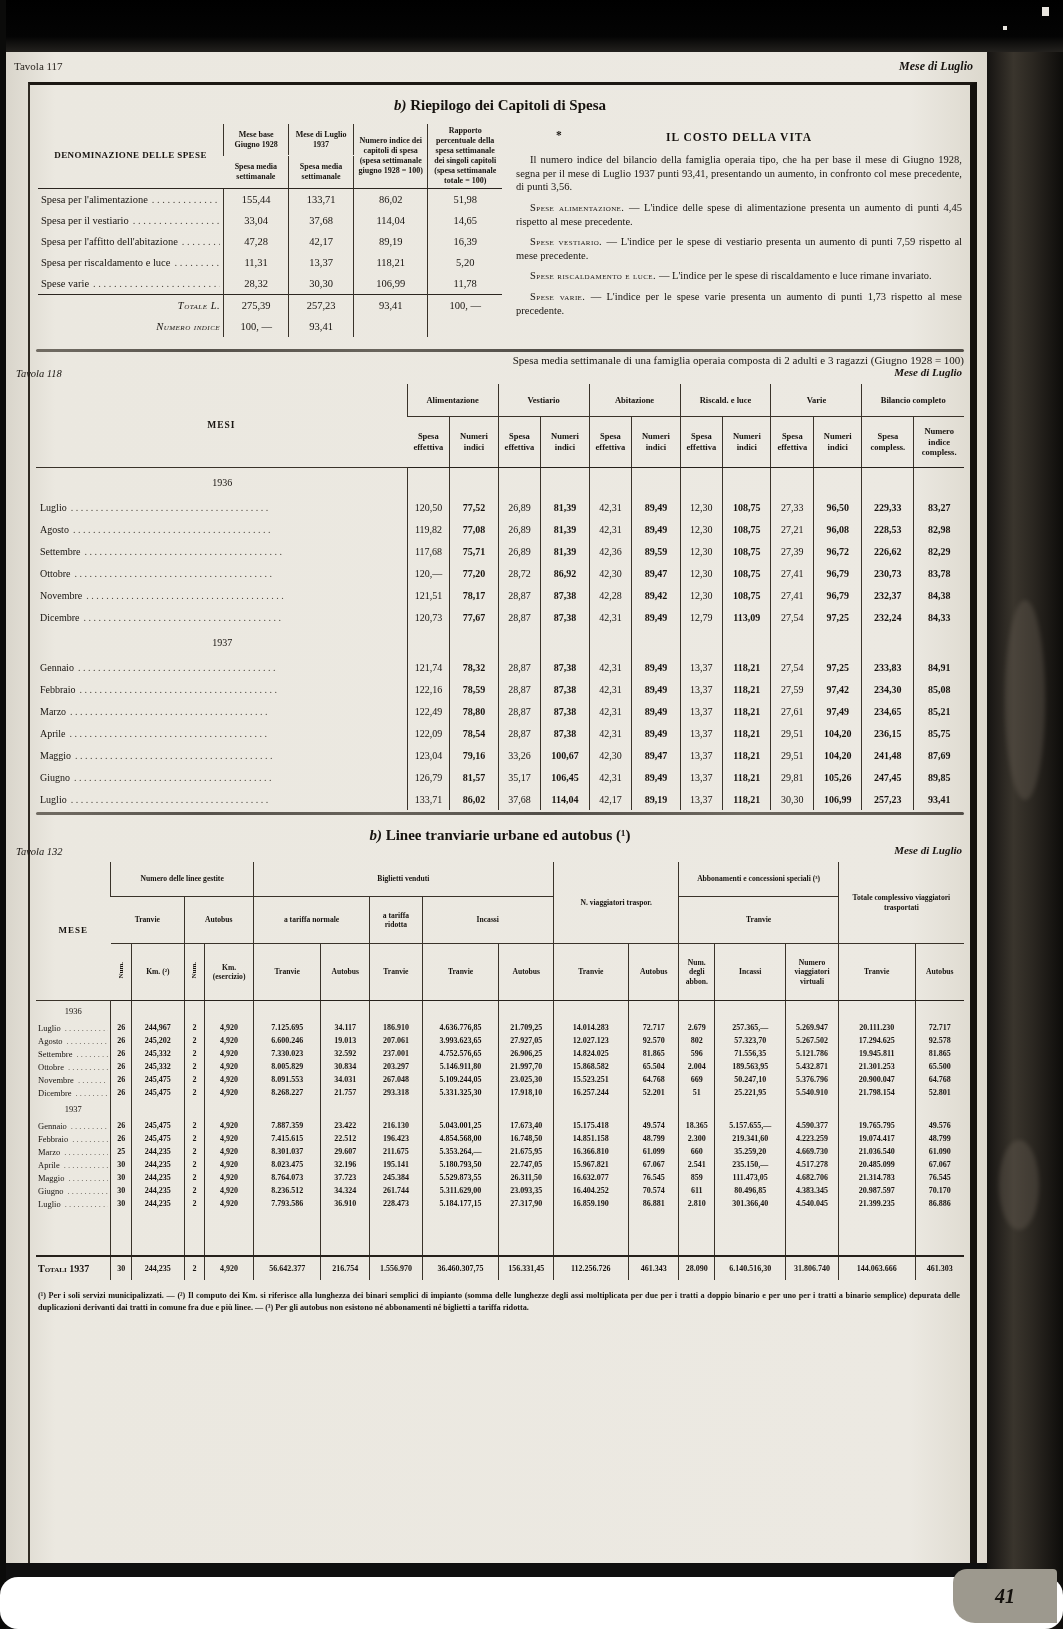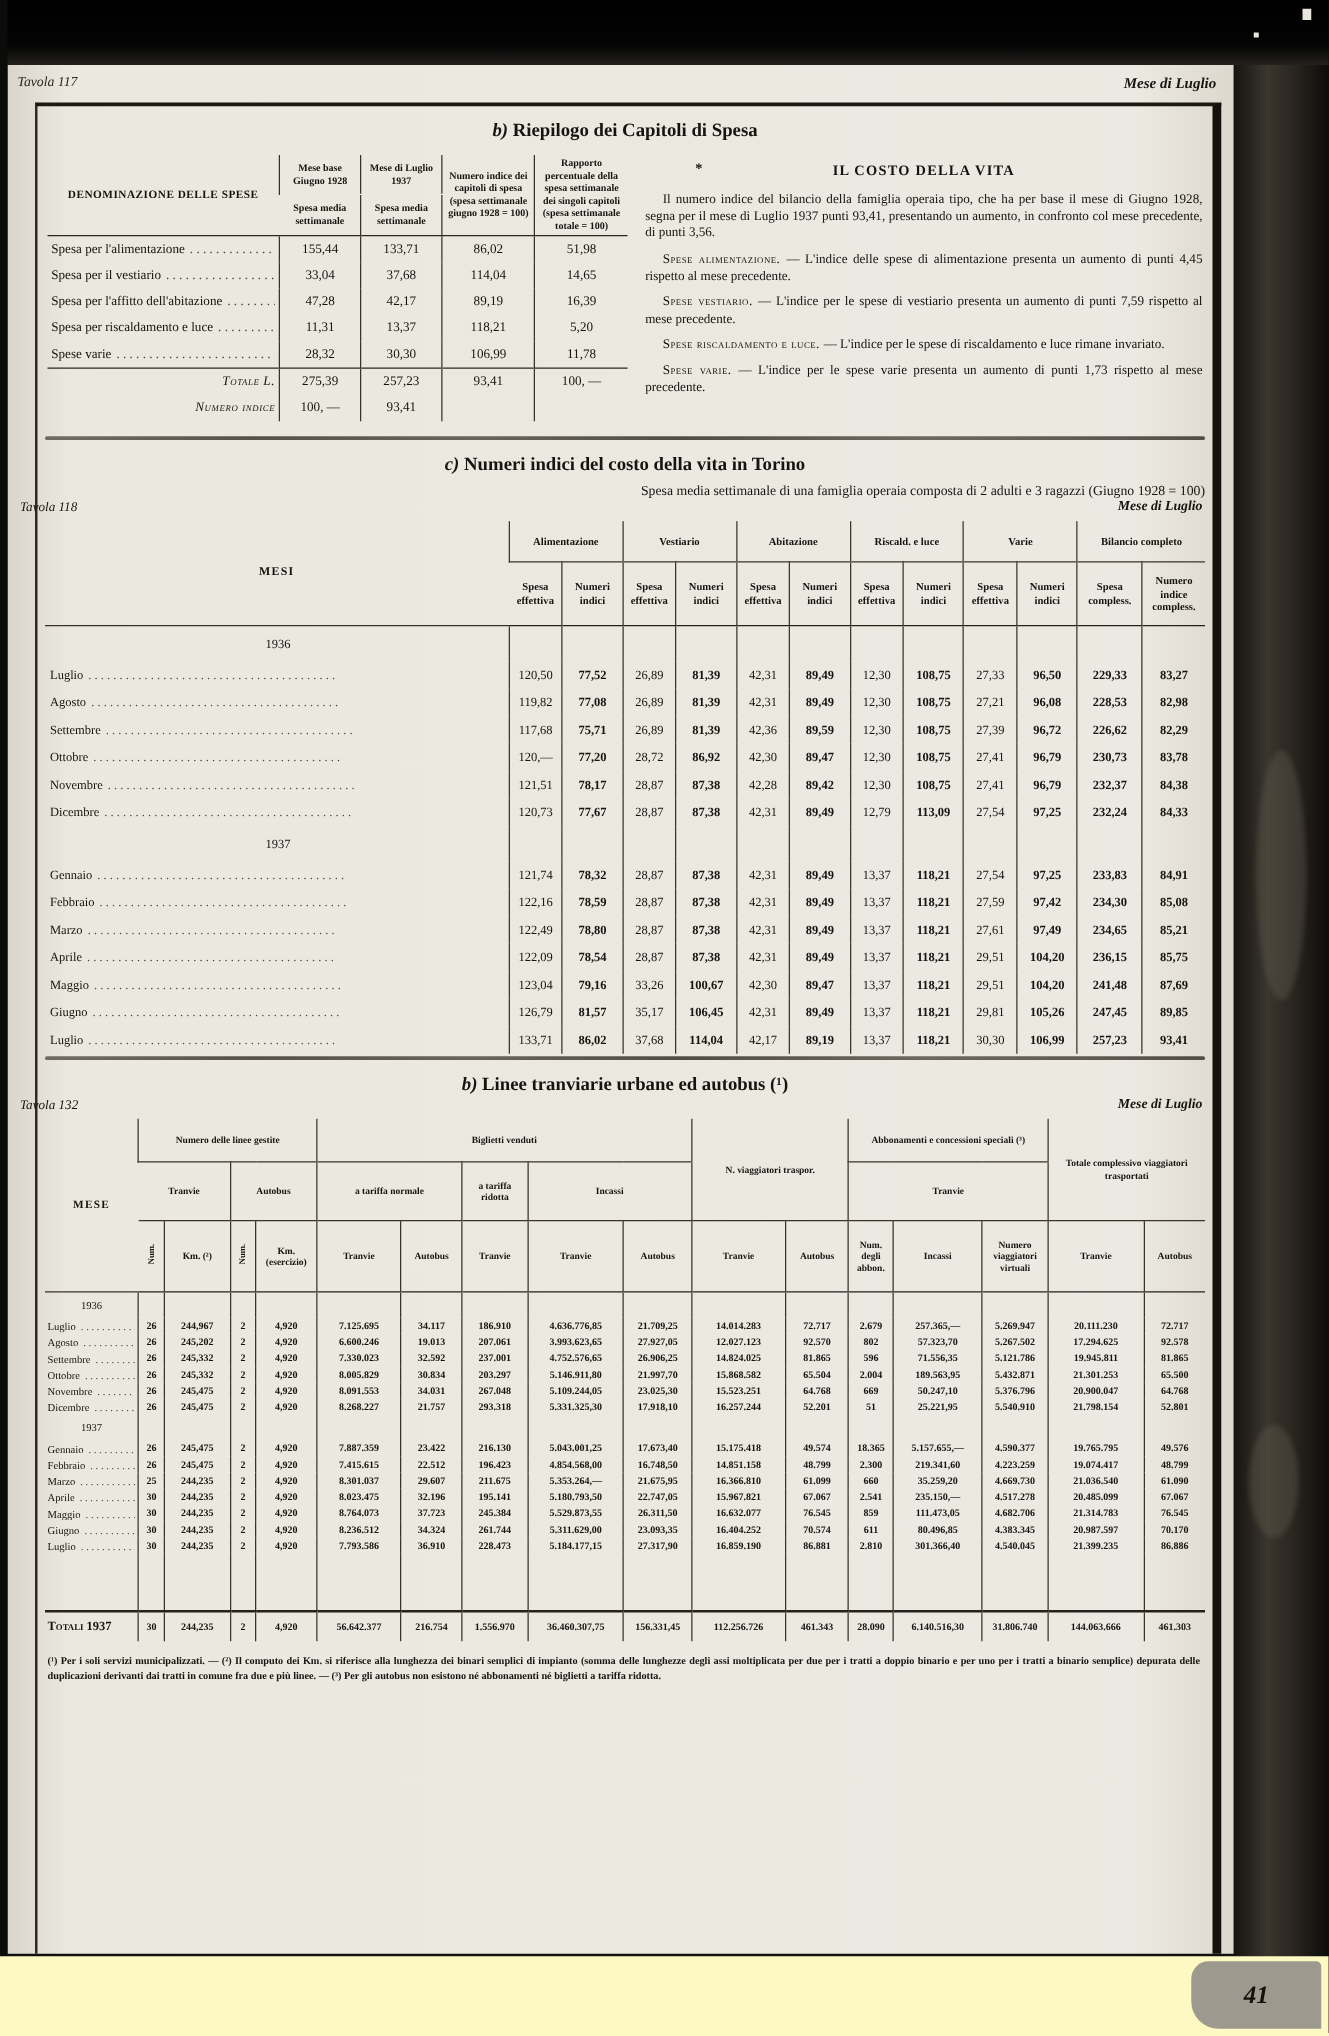--- a/index.html
+++ b/index.html
@@ -12,31 +12,31 @@
   
   .scan-top{position:absolute;top:0;left:0;width:1063px;height:52px;
     background:linear-gradient(180deg,#000 0%,#040404 70%,#23211e 100%);z-index:5;}
   .speck{position:absolute;background:#e9e6df;}
   .speck.s1{top:7px;right:14px;width:7px;height:9px;}
   .speck.s2{top:26px;right:56px;width:4px;height:4px;}
   .scan-right{position:absolute;top:0;right:0;width:76px;height:1629px;z-index:4;
     background:linear-gradient(90deg,#151311 0%,#3a352d 35%,#2b2721 60%,#0d0c0a 100%);}
   .scan-right .blotch{position:absolute;width:40px;height:90px;border-radius:50%;
     background:#6b6257;opacity:.35;filter:blur(2px);}
-  .scan-bottom{position:absolute;left:0;bottom:0;width:1063px;height:64px;background:#fef9c3;z-index:6;}
+  .scan-bottom{position:absolute;left:0;bottom:0;width:1063px;height:52px;background:#ffffff;z-index:6;border-radius:18px;}
   .corner{position:absolute;right:6px;bottom:6px;width:104px;height:54px;border-radius:14px 4px 0 22px;
     background:#9d998e;display:flex;align-items:center;justify-content:center;}
   .pageno{font-weight:bold;font-size:20px;color:#14110d;font-style:italic;}
   .scan-left{position:absolute;left:0;top:0;width:6px;height:1629px;background:#0b0b0a;z-index:5;}
 
   
   .sheet{position:absolute;left:6px;top:50px;width:981px;height:1513px;z-index:3;
     background:linear-gradient(90deg,#d9d5cb 0%,#ebe8e0 5%,#ece9e2 92%,#dcd8cd 100%);}
   .page-head{height:32px;display:flex;justify-content:space-between;align-items:center;padding:0 14px 0 8px;}
-  .page-head .tav{font-size:11px;font-style:italic;color:#2a251f;}
+  .page-head .tav{font-size:11px;color:#2a251f;}
   .page-head .mese{font-size:12px;font-weight:bold;font-style:italic;}
   .frame{position:absolute;left:22px;right:10px;top:32px;bottom:0;
     border-top:3px solid #1c1813;border-left:2px solid #2f2a23;border-right:7px solid #14110d;
     padding:0 6px;}
 
   .sec-title{margin:12px 0 6px 0;text-align:center;font-size:15px;font-weight:bold;}
   .sec-title .pfx{font-style:italic;font-weight:bold;}
   .sec-sub{margin:0 0 2px 0;text-align:right;font-size:11px;font-weight:normal;}
   .sec-rule{height:3px;margin:2px 0;
     background:linear-gradient(90deg,#4a443b 0%,#241f19 18%,#3d3830 37%,#1d1914 55%,#433d34 76%,#221d17 100%);
@@ -249,21 +249,20 @@
               <p><span class="lead">Spese riscaldamento e luce. </span>— L'indice per le spese di riscaldamento e luce rimane invariato.</p>
               <p><span class="lead">Spese varie. </span>— L'indice per le spese varie presenta un aumento di punti 1,73 rispetto al mese precedente.</p>
             </div>
         </div>
       </div>
     </section>
 
     <div class="sec-rule"></div>
 
     <section>
-      <h2 class="sec-title"><span class="pfx">c)</span> <span>Numeri indici del costo della vita in Torino</span></h2>
       <p class="sec-sub">Spesa media settimanale di una famiglia operaia composta di 2 adulti e 3 ragazzi (Giugno 1928 = 100)</p>
       <div class="tav-row">
         <span class="tav">Tavola 118</span>
         <span class="mese">Mese di Luglio</span>
       </div>
       <table class="t2">
         <colgroup>
           <col style="width:40%">
           <col style="width:4.6%">
             <col style="width:5.2%">

